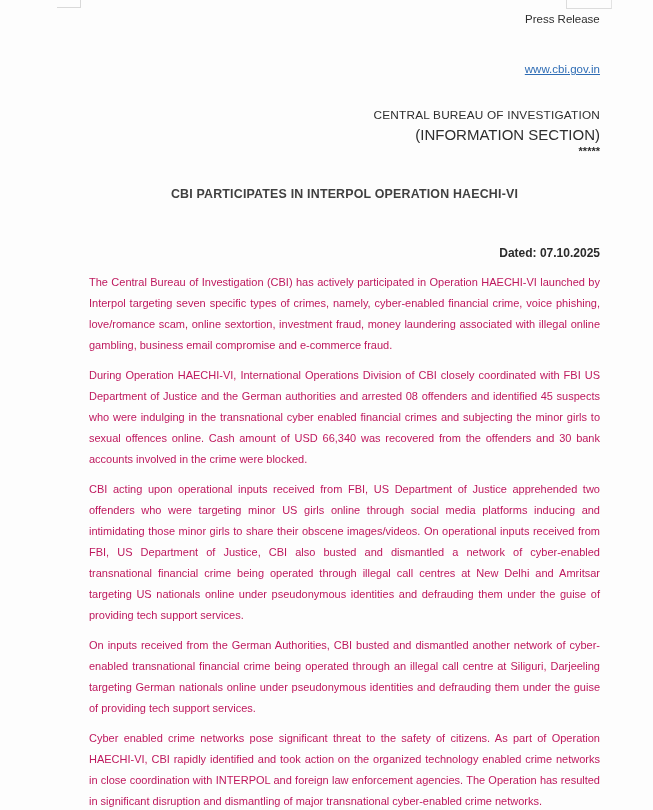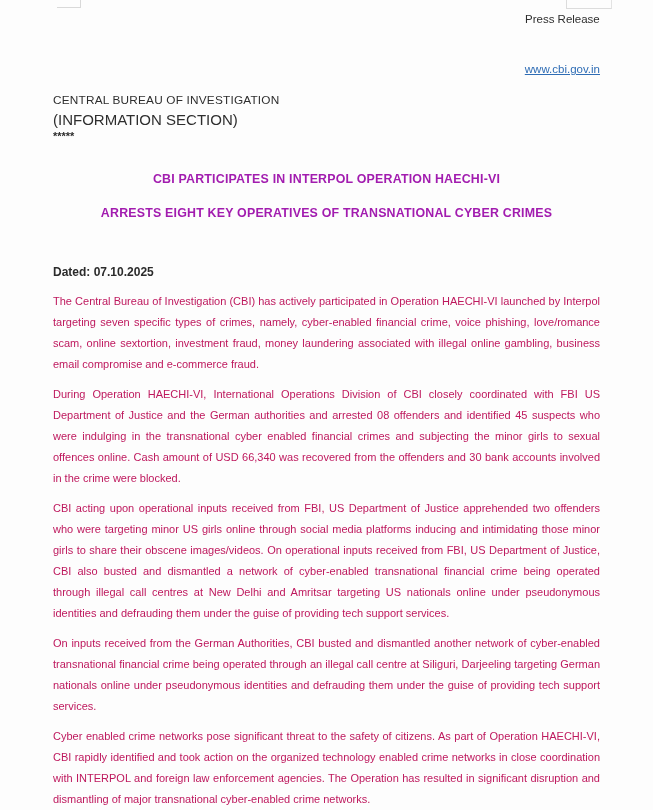--- a/index.html
+++ b/index.html
@@ -8,21 +8,21 @@
     background: #e9e9e9;
     font-family: "Liberation Sans", sans-serif;
   }
   .page {
     position: relative;
     width: 653px;
     height: 810px;
     margin: 0 auto;
     background: #fdfdfd;
     box-sizing: border-box;
-    padding: 8px 53px 0 53px;
+    padding: 8px 53px 0 89px;
     color: #3a3a3a;
     overflow: hidden;
   }
   
   .artifact-left {
     position: absolute;
     left: 57px; top: -2px;
     width: 23px; height: 9px;
     border-right: 1px solid #d9d9d9;
     border-bottom: 1px solid #d9d9d9;
@@ -49,56 +49,57 @@
   .site-link {
     display: inline-block;
     font-size: 11.5px;
     line-height: 18px;
     color: #2f6db5;
     text-decoration: underline;
     cursor: pointer;
     margin-top: 32px;
   }
   .org-header {
-    text-align: left;
-    margin-top: 12px;
+    text-align: right;
+    margin-top: 27px;
     color: #2e2e2e;
   }
   .org-line1 {
     font-size: 11.8px;
     line-height: 20px;
     letter-spacing: 0.2px;
   }
   .org-line2 {
     font-size: 15px;
     line-height: 19px;
   }
   .org-sep {
     font-size: 11px;
     line-height: 14px;
     font-weight: bold;
     color: #2b2b2b;
   }
   .headline {
     text-align: center;
     font-weight: bold;
-    color: #a21caf;
+    color: #404040;
     letter-spacing: 0.2px;
   }
   .headline-line1 {
     margin-top: 28px;
     font-size: 12.4px;
     line-height: 16px;
   }
   .headline-line2 {
     margin-top: 18px;
     font-size: 12.4px;
     line-height: 16px;
   }
   .date-line {
+    text-align: right;
     font-weight: bold;
     font-size: 12px;
     color: #2b2b2b;
     margin-top: 44px;
   }
   .body-text {
     margin-top: 12px;
   }
   .body-text p {
     margin: 0 0 9px 0;
@@ -122,21 +123,20 @@
   </div>
 
   <div class="org-header">
     <div class="org-line1">CENTRAL BUREAU OF INVESTIGATION</div>
     <div class="org-line2">(INFORMATION SECTION)</div>
     <div class="org-sep">*****</div>
   </div>
 
   <div class="headline">
     <div class="headline-line1">CBI PARTICIPATES IN INTERPOL OPERATION HAECHI-VI</div>
-    <div class="headline-line2">ARRESTS EIGHT KEY OPERATIVES OF TRANSNATIONAL CYBER CRIMES</div>
   </div>
 
   <div class="date-line">Dated: 07.10.2025</div>
 
   <div class="body-text">
     <p>The Central Bureau of Investigation (CBI) has actively participated in Operation HAECHI-VI launched by Interpol targeting seven specific types of crimes, namely, cyber-enabled financial crime, voice phishing, love/romance scam, online sextortion, investment fraud, money laundering associated with illegal online gambling, business email compromise and e-commerce fraud.</p>
     <p>During Operation HAECHI-VI, International Operations Division of CBI closely coordinated with FBI US Department of Justice and the German authorities and arrested 08 offenders and identified 45 suspects who were indulging in the transnational cyber enabled financial crimes and subjecting the minor girls to sexual offences online. Cash amount of USD 66,340 was recovered from the offenders and 30 bank accounts involved in the crime were blocked.</p>
     <p>CBI acting upon operational inputs received from FBI, US Department of Justice apprehended two offenders who were targeting minor US girls online through social media platforms inducing and intimidating those minor girls to share their obscene images/videos. On operational inputs received from FBI, US Department of Justice, CBI also busted and dismantled a network of cyber-enabled transnational financial crime being operated through illegal call centres at New Delhi and Amritsar targeting US nationals online under pseudonymous identities and defrauding them under the guise of providing tech support services.</p>
     <p>On inputs received from the German Authorities, CBI busted and dismantled another network of cyber-enabled transnational financial crime being operated through an illegal call centre at Siliguri, Darjeeling targeting German nationals online under pseudonymous identities and defrauding them under the guise of providing tech support services.</p>
     <p>Cyber enabled crime networks pose significant threat to the safety of citizens. As part of Operation HAECHI-VI, CBI rapidly identified and took action on the organized technology enabled crime networks in close coordination with INTERPOL and foreign law enforcement agencies. The Operation has resulted in significant disruption and dismantling of major transnational cyber-enabled crime networks.</p>

